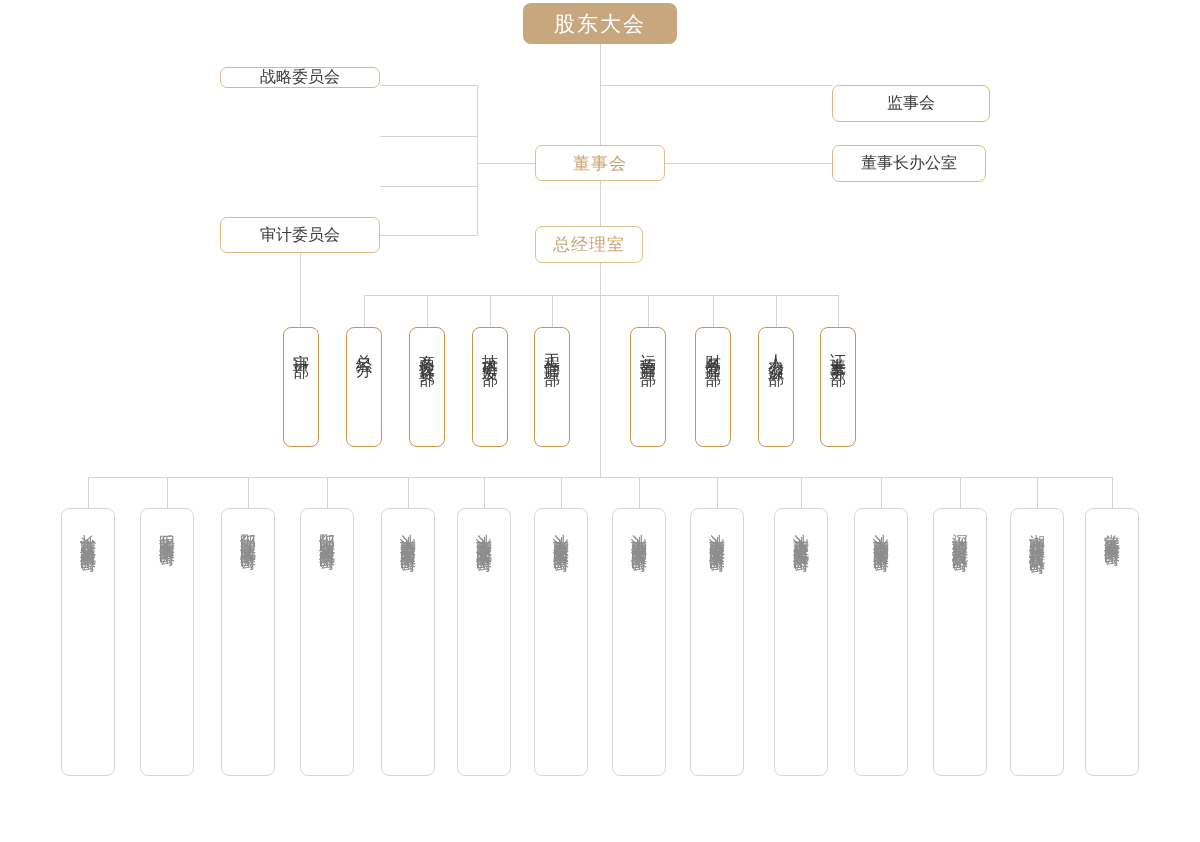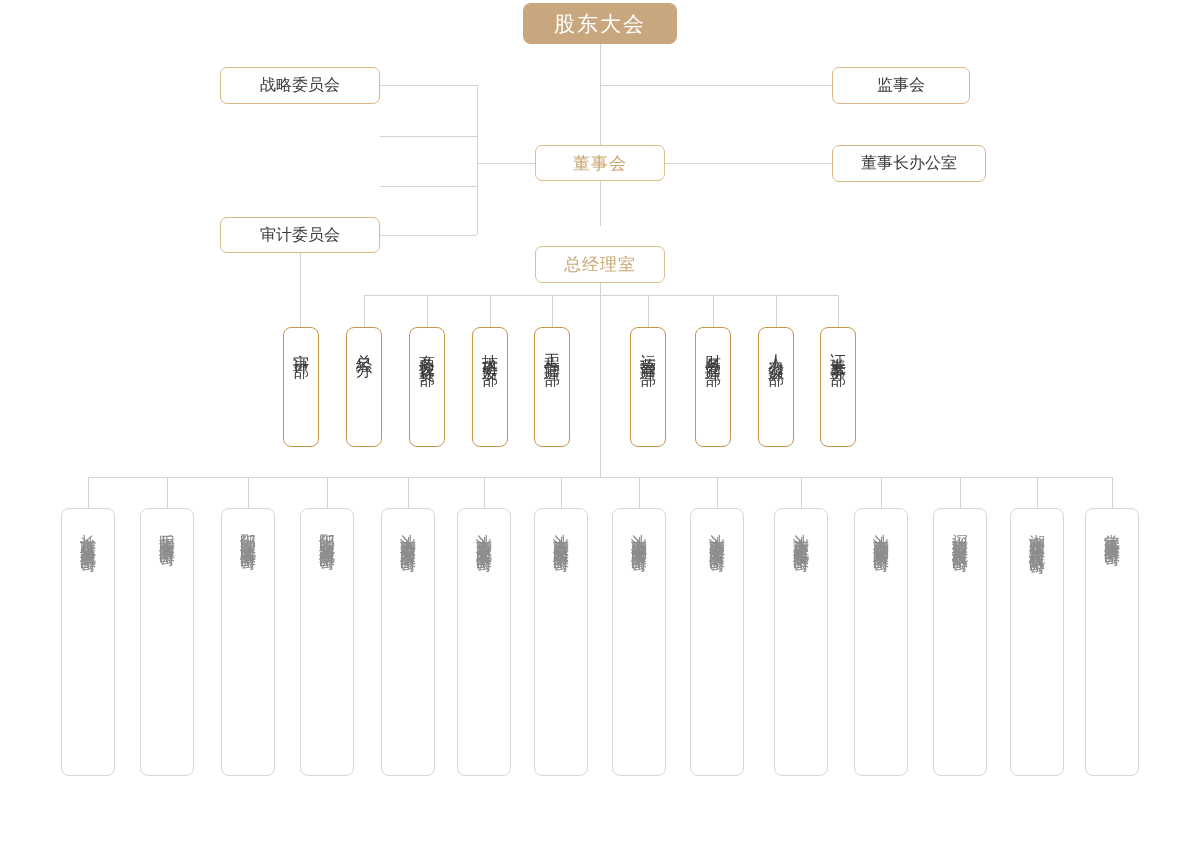--- a/index.html
+++ b/index.html
@@ -67,26 +67,26 @@
   <div class="v-line" style="left:717px;top:477px;height:31px;"></div>
   <div class="v-line" style="left:801px;top:477px;height:31px;"></div>
   <div class="v-line" style="left:881px;top:477px;height:31px;"></div>
   <div class="v-line" style="left:960px;top:477px;height:31px;"></div>
   <div class="v-line" style="left:1037px;top:477px;height:31px;"></div>
   <div class="v-line" style="left:1112px;top:477px;height:31px;"></div>
 
   <div class="node root-node" style="left:523px;top:3px;width:154px;height:41px;">股东大会</div>
 
   <div class="node gold-node" style="left:535px;top:145px;width:130px;height:36px;">董事会</div>
-  <div class="node gold-node" style="left:535px;top:226px;width:130px;height:37px;margin-top:20px;">总经理室</div>
+  <div class="node gold-node" style="left:535px;top:226px;width:108px;height:37px;">总经理室</div>
 
-  <div class="node committee-node" style="left:220px;top:67px;width:160px;height:37px;">战略委员会</div>
+  <div class="node committee-node" style="left:220px;top:67px;width:160px;height:21px;">战略委员会</div>
   <div class="node committee-node" style="left:220px;top:217px;width:160px;height:36px;">审计委员会</div>
 
-  <div class="node committee-node" style="left:832px;top:67px;width:138px;height:37px;">监事会</div>
+  <div class="node committee-node" style="left:832px;top:85px;width:158px;height:37px;">监事会</div>
   <div class="node committee-node" style="left:832px;top:145px;width:154px;height:37px;">董事长办公室</div>
 
   <div class="node dept-node" style="left:283px;top:327px;width:36px;height:120px;">
       <span class="vtext">审计部</span>
     </div>
   <div class="node dept-node" style="left:346px;top:327px;width:36px;height:120px;">
       <span class="vtext">总经办</span>
     </div>
   <div class="node dept-node" style="left:409px;top:327px;width:36px;height:120px;">
       <span class="vtext">商务投资部</span>

